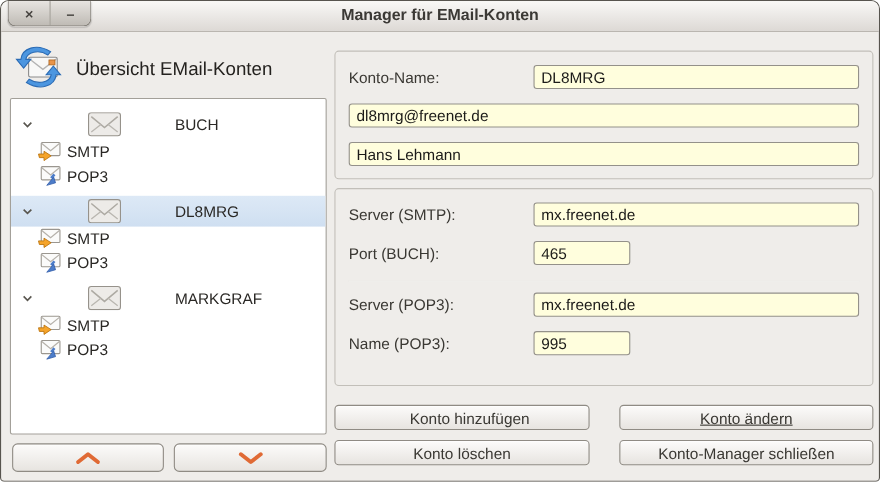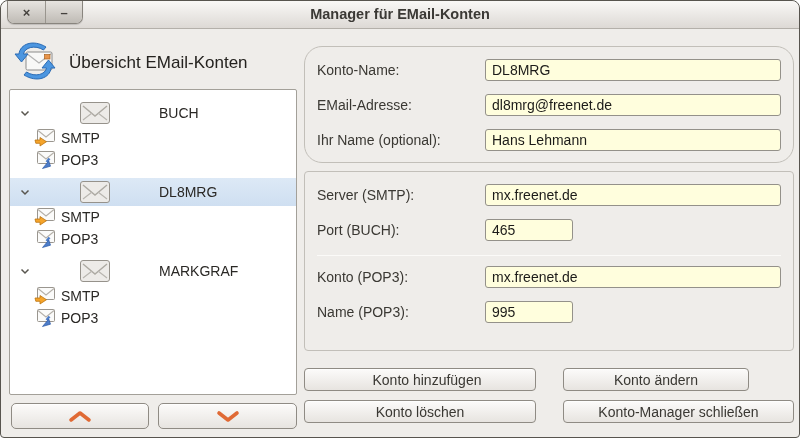--- a/index.html
+++ b/index.html
@@ -82,21 +82,21 @@
     cursor: default;
     box-shadow: 0 1px 0 rgba(255,255,255,.7) inset;
   }
   .move-btn { position: absolute; height: 26px; border-radius: 5px; }
   
   .groupbox {
     position: absolute;
     border: 1px solid #c2bfb9;
     border-radius: 4px;
   }
-  .gb-identity { left: 303px; top: 45px;  width: 490px; height: 117px; border-radius: 18px; }
+  .gb-identity { left: 303px; top: 45px;  width: 490px; height: 117px; }
   .gb-servers  { left: 303px; top: 170px; width: 490px; height: 180px; }
   .form-row {
     display: flex; align-items: center;
     margin: 13px 12px 0 12px; height: 22px;
   }
   .form-row:first-child { margin-top: 12px; }
   .form-label {
     width: 168px; flex: none;
     font-size: 14px; color: #3a3833;
   }
@@ -113,21 +113,21 @@
   .form-input.narrow { flex: none; width: 88px; }
   .separator {
     height: 1px; background: #d2cfca;
     border-bottom: 1px solid #fbfaf8;
     margin: 14px 12px 10px 12px;
   }
   .sep-space { margin-top: 10px; }
   
   .action-btn { position: absolute; height: 23px; }
   .a-add    { left: 303px; top: 367px; width: 232px; padding-left: 14px; }
-  .a-change { left: 562px; top: 367px; width: 186px; }
+  .a-change { left: 562px; top: 367px; width: 231px; text-decoration: underline; }
   .a-delete { left: 303px; top: 399px; width: 232px; }
   .a-close  { left: 562px; top: 399px; width: 231px; }
   .m-up   { left: 10px;  top: 402px; width: 138px; }
   .m-down { left: 157px; top: 402px; width: 139px; }
 </style>
 </head>
 <body>
 
 <div class="window">
 
@@ -288,41 +288,39 @@
       </svg>
     </span>
   </div>
 
   <div class="groupbox gb-identity">
     <div class="form-row">
       <span class="form-label">Konto-Name:</span>
       <input class="form-input" readonly="" value="DL8MRG" style="">
     </div>
     <div class="form-row">
-      <span class="form-label">EMail-Adresse:</span>
       <input class="form-input" readonly="" value="dl8mrg@freenet.de" style="">
     </div>
     <div class="form-row">
-      <span class="form-label">Ihr Name (optional):</span>
       <input class="form-input" readonly="" value="Hans Lehmann" style="">
     </div>
   </div>
 
   <div class="groupbox gb-servers">
     <div class="form-row">
       <span class="form-label">Server (SMTP):</span>
       <input class="form-input" readonly="" value="mx.freenet.de" style="">
     </div>
     <div class="form-row">
       <span class="form-label">Port (BUCH):</span>
       <input class="form-input narrow" readonly="" value="465" style="">
     </div>
     <div class="separator"></div>
     <div class="form-row sep-space">
-      <span class="form-label">Konto (POP3):</span>
+      <span class="form-label">Server (POP3):</span>
       <input class="form-input" readonly="" value="mx.freenet.de" style="">
     </div>
     <div class="form-row">
       <span class="form-label">Name (POP3):</span>
       <input class="form-input narrow" readonly="" value="995" style="">
     </div>
   </div>
 
   <div class="btn action-btn a-add">
     <span>Konto hinzufügen</span>

